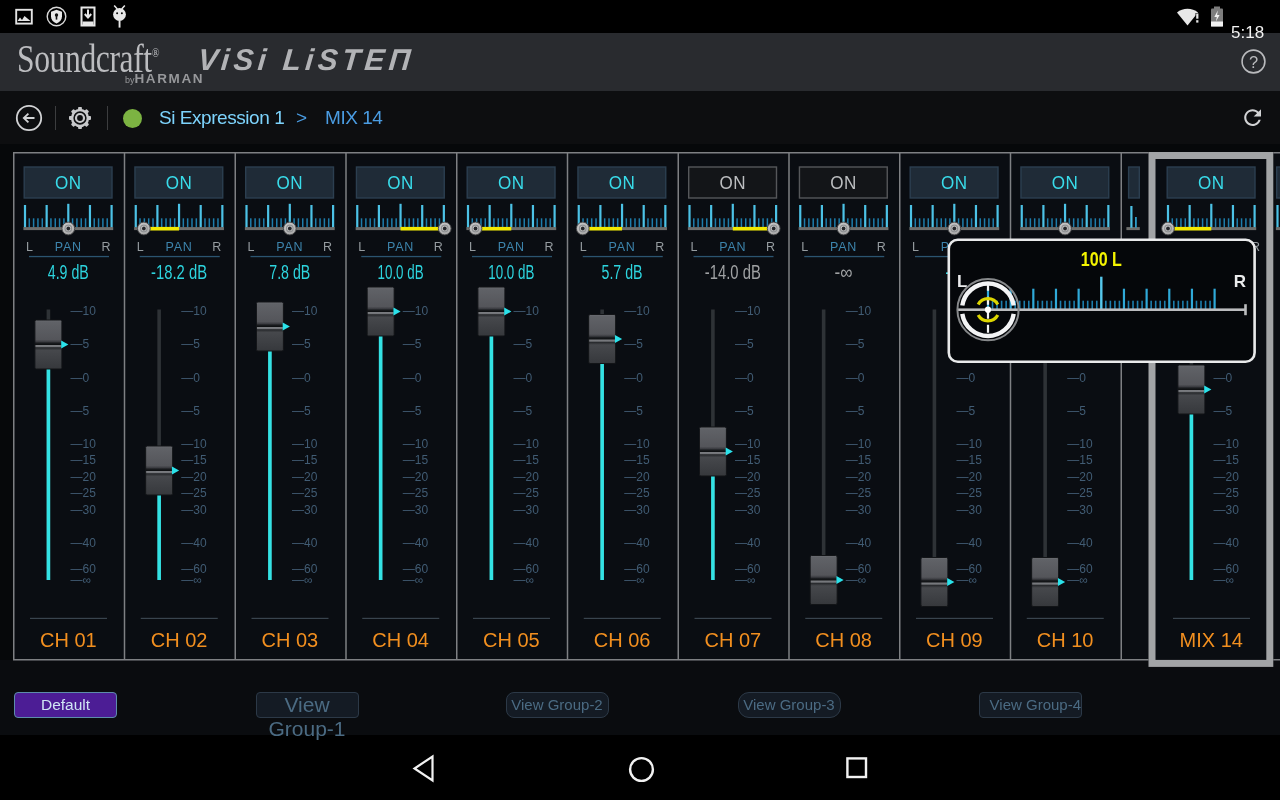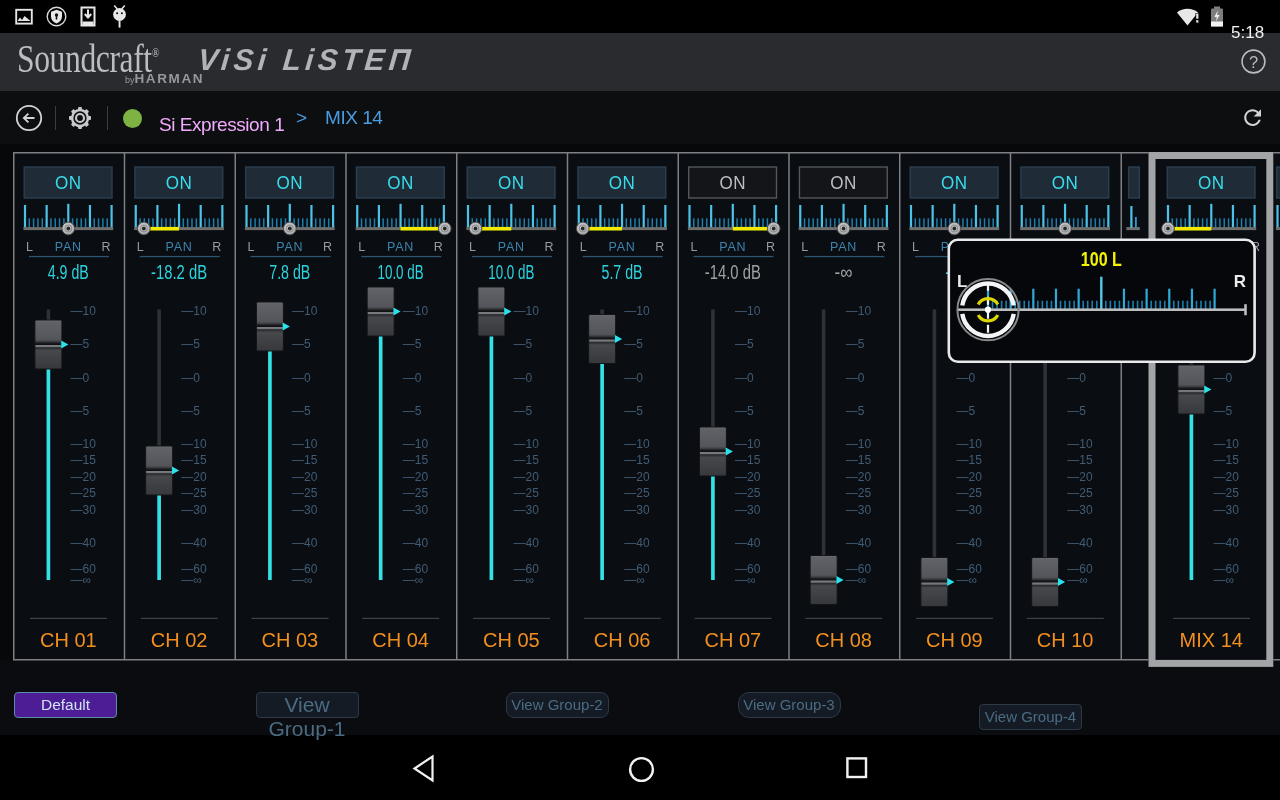--- a/index.html
+++ b/index.html
@@ -74,21 +74,21 @@
         <rect x="-1.9" y="-11.0" width="3.8" height="3.4" rx="0.8" transform="rotate(225)" fill="#c8c9cb"></rect>
         <rect x="-1.9" y="-11.0" width="3.8" height="3.4" rx="0.8" transform="rotate(270)" fill="#c8c9cb"></rect>
         <rect x="-1.9" y="-11.0" width="3.8" height="3.4" rx="0.8" transform="rotate(315)" fill="#c8c9cb"></rect>
         <circle r="7.9" fill="none" stroke="#c8c9cb" stroke-width="2.5"></circle>
         <circle r="4.0" fill="none" stroke="#c8c9cb" stroke-width="2.2"></circle>
       </g>
     </svg>
 <div class="abs" style="left:54.7px;top:106px;width:1.6px;height:24px;background:#3c3d3f;"></div>
 <div class="abs" style="left:106.7px;top:106px;width:1.6px;height:24px;background:#3c3d3f;"></div>
 <div class="abs" style="left:123px;top:109px;width:19px;height:19px;border-radius:50%;background:#7cb342;"></div>
-<div class="abs" style="left:159px;top:114px;color:#f0abfc;font-size:19px;letter-spacing:-0.45px;">Si Expression 1</div>
+<div class="abs" style="left:159px;top:107px;color:#7dd3fc;font-size:19px;letter-spacing:-0.45px;">Si Expression 1</div>
 <div class="abs" style="left:296px;top:107px;color:#4a9ce2;font-size:19px;">&gt;</div>
 <div class="abs" style="left:325px;top:107px;color:#4a9ce2;font-size:19px;letter-spacing:-0.45px;">MIX 14</div>
 <svg xmlns="http://www.w3.org/2000/svg" width="29" height="29" viewBox="0 0 29 29" style="position:absolute;left:1238px;top:103px">
       <g transform="translate(2,2) scale(1.05)">
         <path d="M17.65 6.35 C16.2 4.9 14.21 4 12 4 c-4.42 0-7.99 3.58-8 8 s3.58 8 8 8 c3.73 0 6.84-2.55 7.73-6 h-2.08 c-.82 2.33-3.04 4-5.65 4 -3.31 0-6-2.69-6-6 s2.69-6 6-6 c1.66 0 3.14.69 4.22 1.78 L13 11 h7 V4 Z" fill="#d2d3d5"></path>
       </g>
     </svg>
     <svg xmlns="http://www.w3.org/2000/svg" width="27" height="27" viewBox="0 0 27 27" style="position:absolute;left:1240px;top:48px">
       <circle cx="13.5" cy="13.5" r="11.4" fill="none" stroke="#b9babd" stroke-width="1.6"></circle>
       <text x="13.5" y="19.6" font-family="Liberation Sans, sans-serif" font-size="16.5" fill="#b9babd" text-anchor="middle">?</text>
@@ -444,21 +444,21 @@
         <path d="M0 -27 V27" stroke="#f3f4f5" stroke-width="2.2" stroke-dasharray="8 6"></path>
         <path d="M -9.8 -5.2 A 11.1 11.1 0 0 1 9.8 -5.2" fill="none" stroke="#ddd600" stroke-width="3.2"></path>
         <path d="M -9.8 5.2 A 11.1 11.1 0 0 0 9.8 5.2" fill="none" stroke="#ddd600" stroke-width="3.2"></path>
         <circle r="3.1" fill="#ffffff"></circle>
       </g>
     </svg>
 <div class="abs" style="left:14px;top:691.5px;width:101px;height:24.5px;background:#4c1d95;border:1.6px solid #5d8cab;border-radius:4px;color:#cfe4f4;font-size:15.5px;text-align:center;line-height:24.5px;">Default</div>
 <div class="abs" style="left:255.5px;top:691.5px;width:101px;height:24.5px;background:#141b24;border:1.6px solid #2c3947;border-radius:4px;color:#4b6b83;font-size:21px;text-align:center;line-height:24.5px;">View Group-1</div>
 <div class="abs" style="left:495.5px;top:691.5px;width:101px;height:24.5px;background:#141b24;border:1.6px solid #2c3947;border-radius:8px;color:#4b6b83;font-size:15px;text-align:center;line-height:24.5px;margin-left:10px;">View Group-2</div>
 <div class="abs" style="left:737.5px;top:691.5px;width:101px;height:24.5px;background:#141b24;border:1.6px solid #2c3947;border-radius:11px;color:#4b6b83;font-size:15px;text-align:center;line-height:24.5px;">View Group-3</div>
-<div class="abs" style="left:979px;top:691.5px;width:101px;height:24.5px;background:#141b24;border:1.6px solid #2c3947;border-radius:4px;color:#4b6b83;font-size:15px;text-align:center;line-height:24.5px;margin-top:12px;">View Group-4</div>
+<div class="abs" style="left:979px;top:691.5px;width:101px;height:24.5px;background:#141b24;border:1.6px solid #2c3947;border-radius:4px;color:#4b6b83;font-size:15px;text-align:right;line-height:24.5px;">View Group-4</div>
 <svg xmlns="http://www.w3.org/2000/svg" width="30" height="31" viewBox="0 0 30 31" style="position:absolute;left:410px;top:753px">
       <path d="M22.5 3.5 V27.5 L4.5 15.5 Z" fill="none" stroke="#f2f2f2" stroke-width="2.2"></path>
     </svg>
     <svg xmlns="http://www.w3.org/2000/svg" width="27" height="27" viewBox="0 0 27 27" style="position:absolute;left:628px;top:756px">
       <circle cx="13.5" cy="13.5" r="11.4" fill="none" stroke="#f2f2f2" stroke-width="2.4"></circle>
     </svg>
     <svg xmlns="http://www.w3.org/2000/svg" width="24" height="24" viewBox="0 0 24 24" style="position:absolute;left:845px;top:756px">
       <rect x="2.4" y="2.4" width="18.6" height="18.6" fill="none" stroke="#f2f2f2" stroke-width="2.4"></rect>
     </svg>
 </div>

